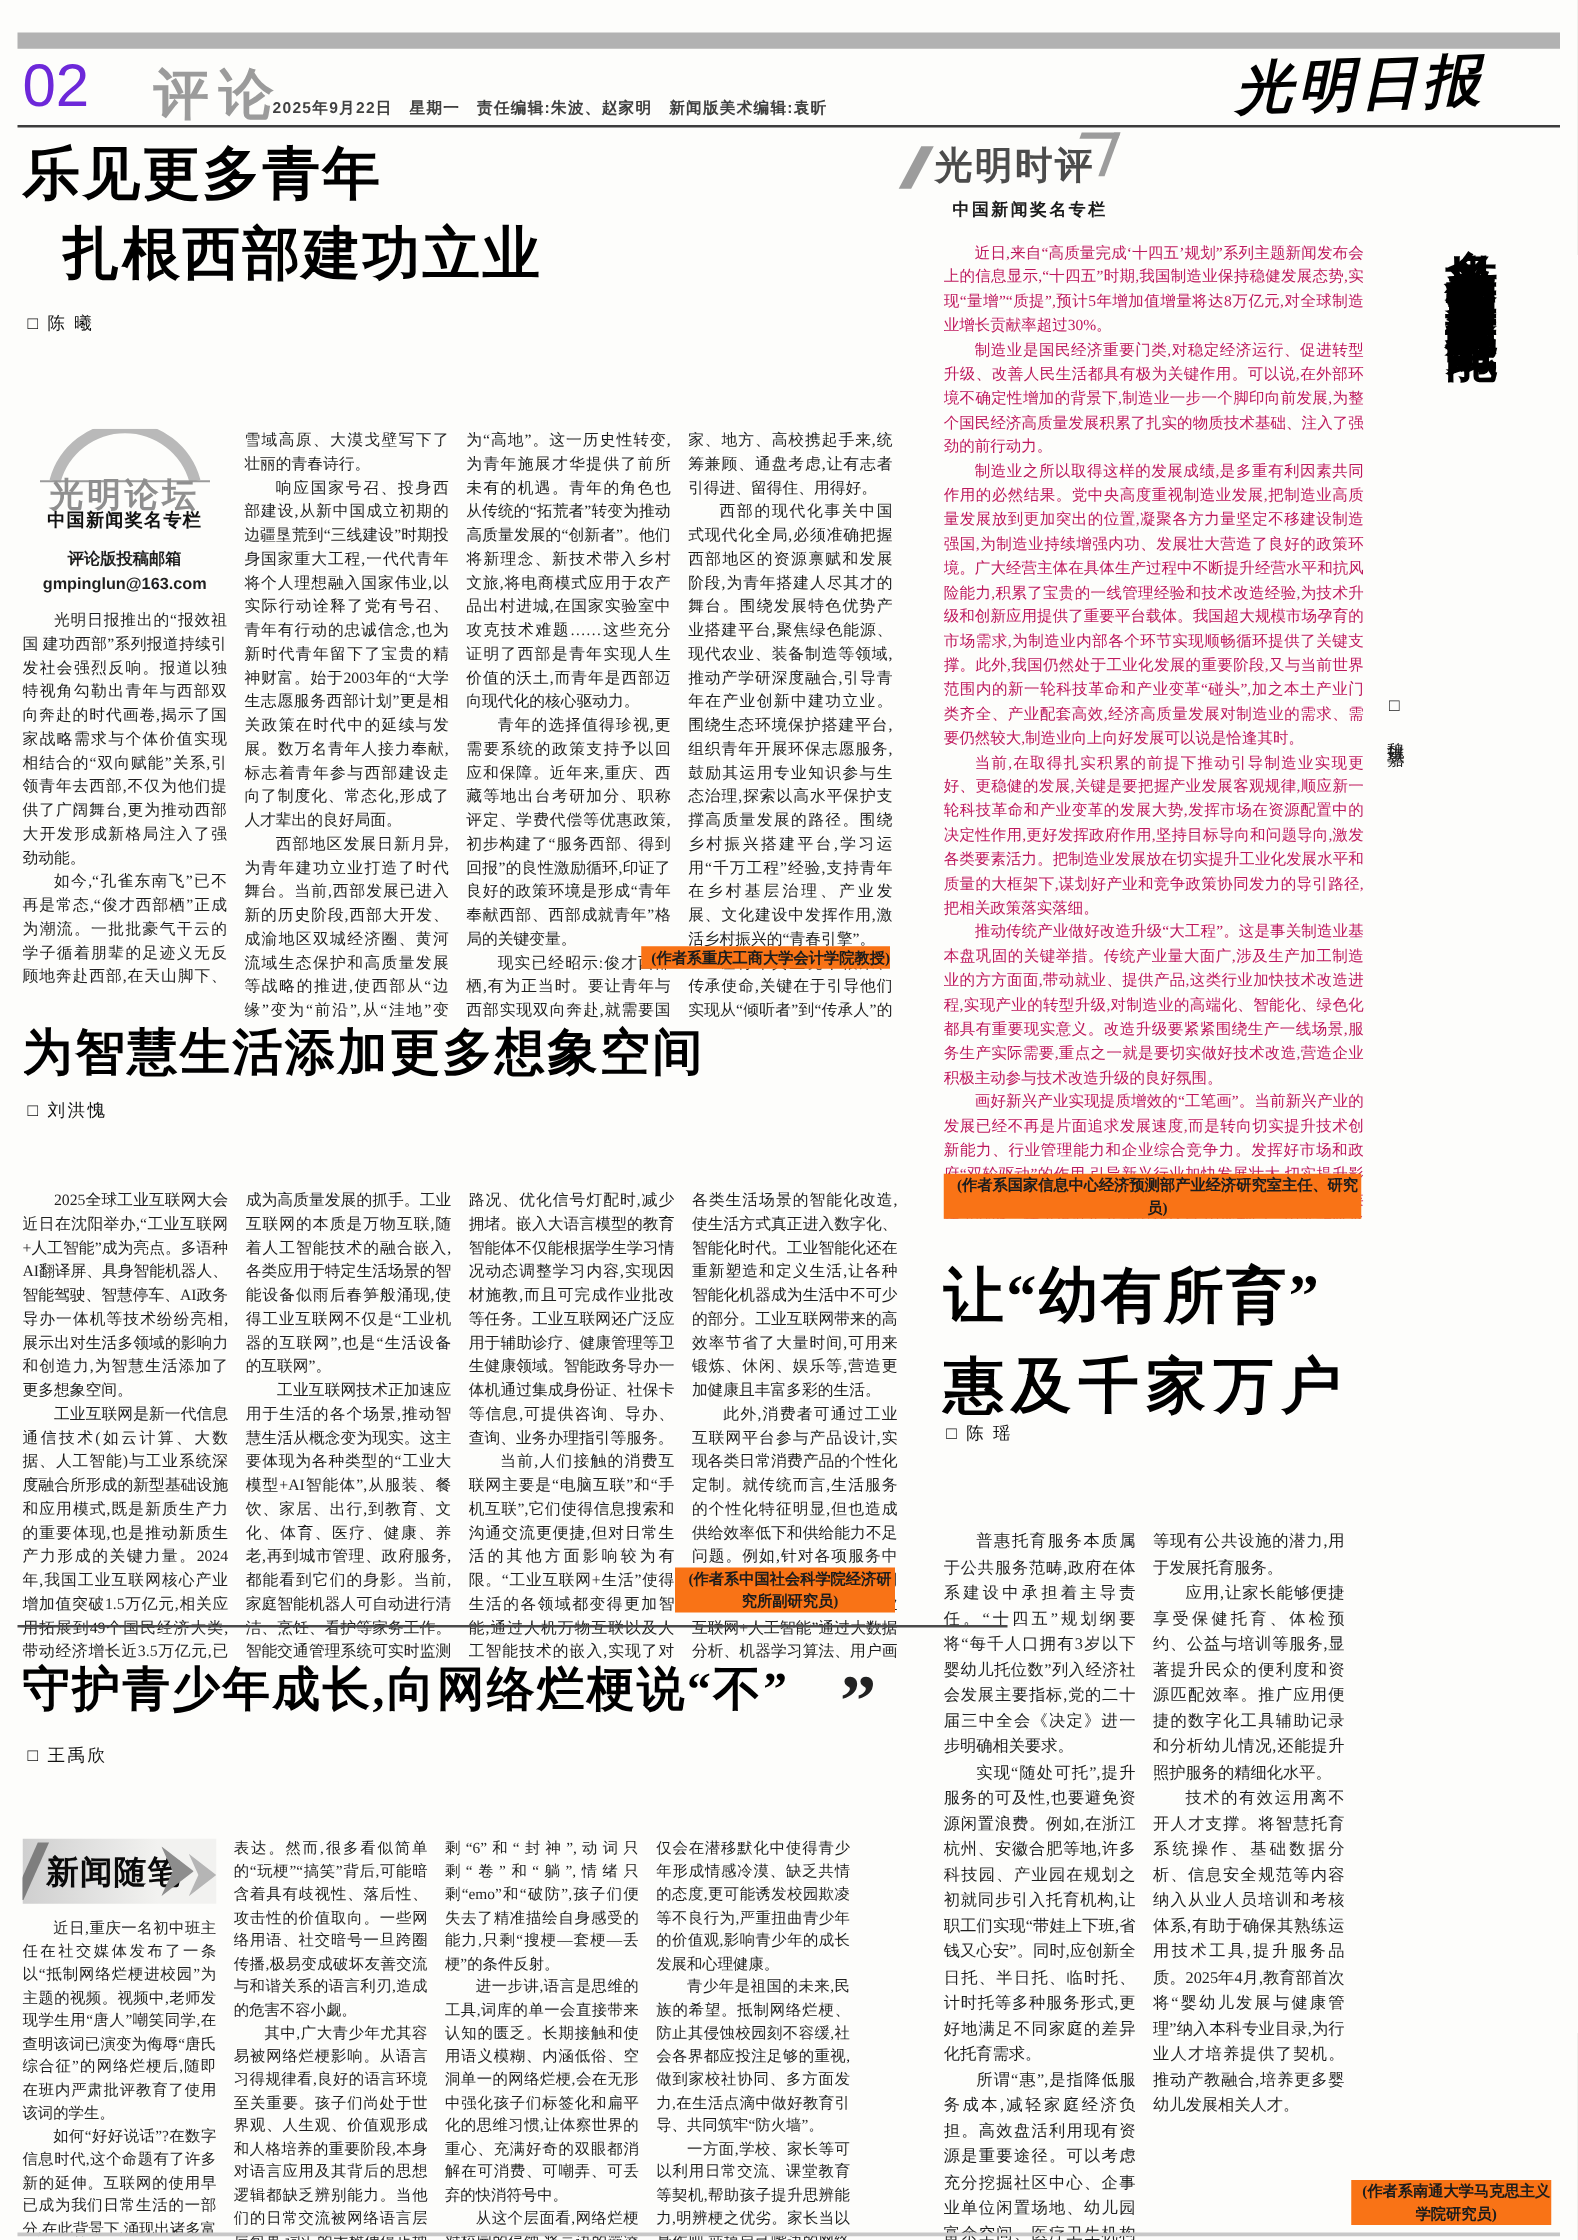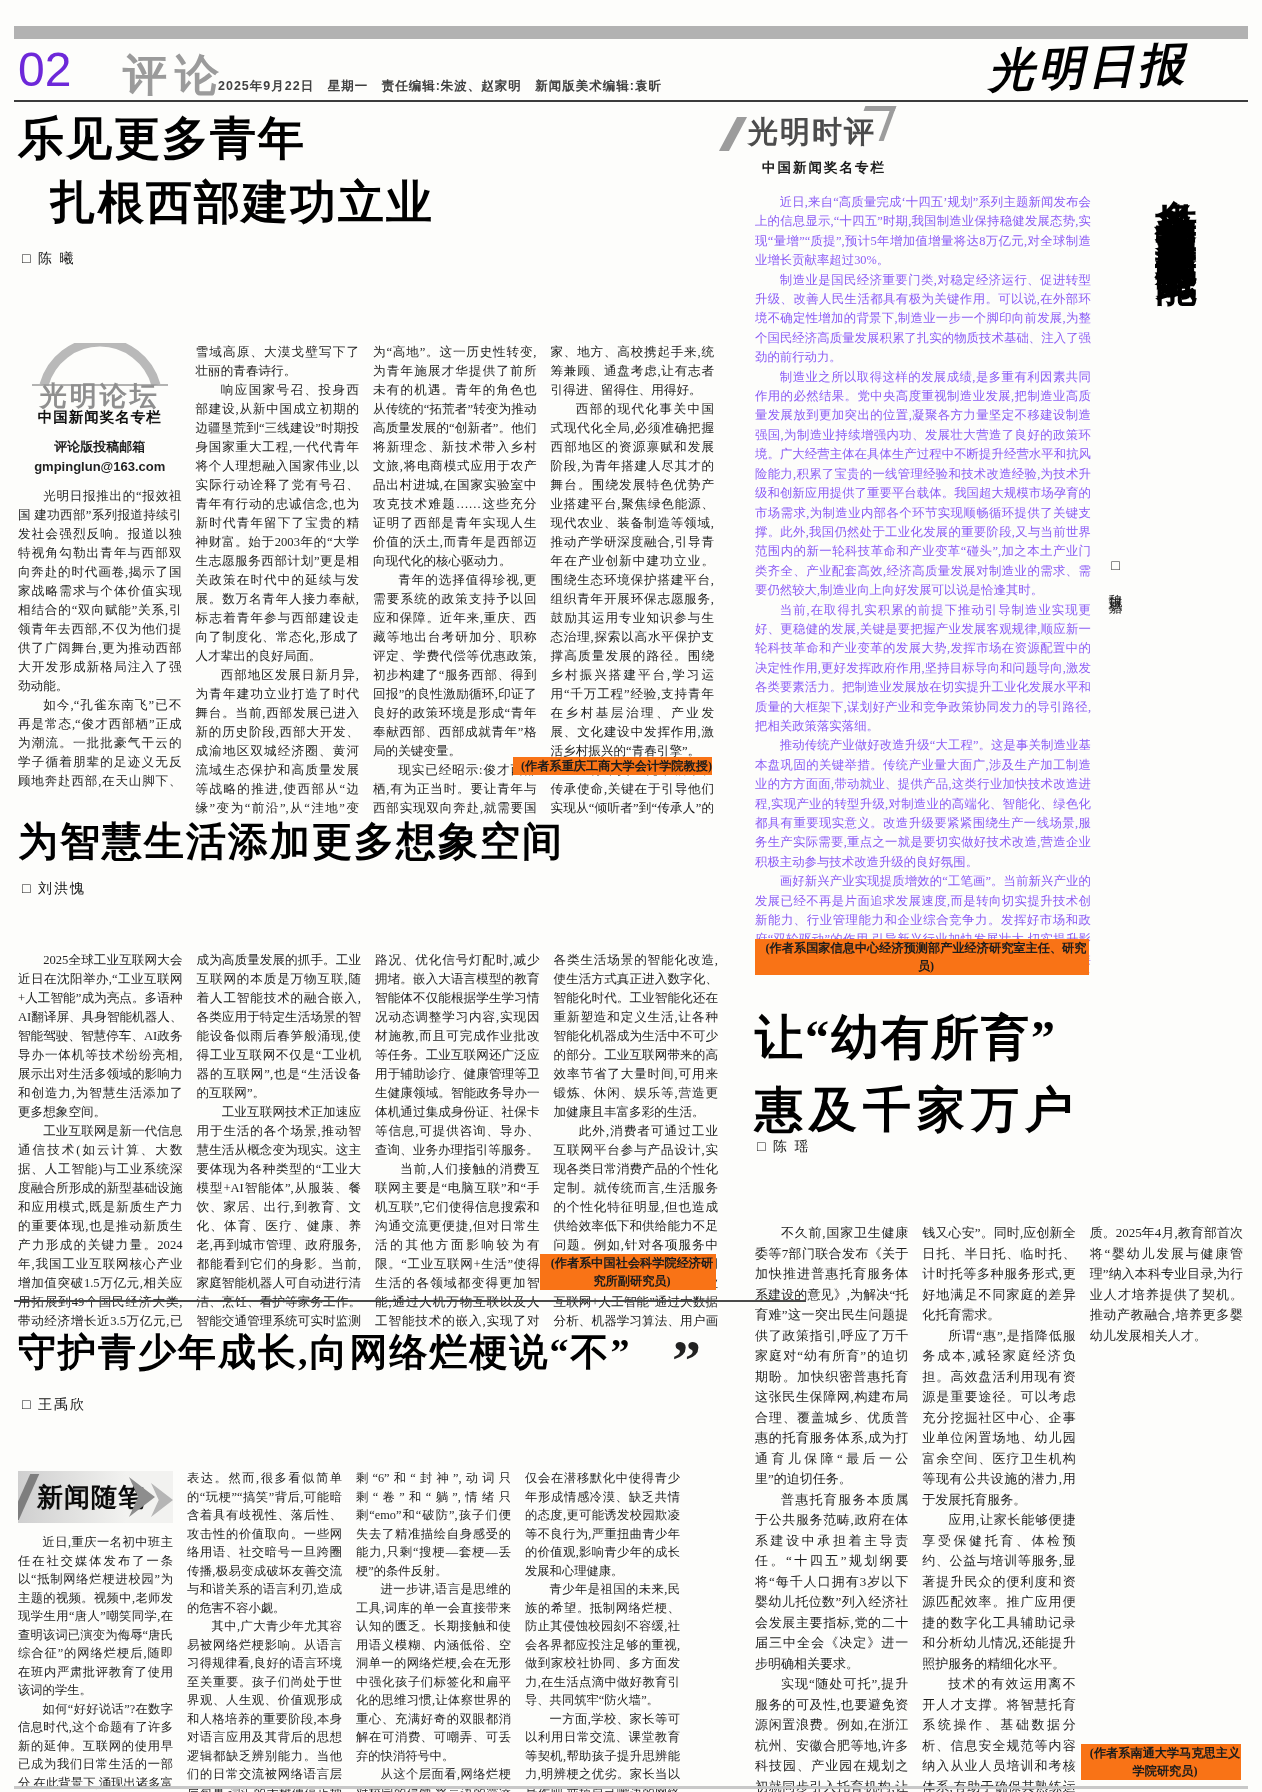--- a/index.html
+++ b/index.html
@@ -17,21 +17,21 @@
               font-style:italic; transform:rotate(-2deg); letter-spacing:4px; color:#000; }
   .headrule { position:absolute; left:14px; top:100px; width:1234px; height:2px; background:#3c3c3c; }
   .bottombar{ position:absolute; left:14px; top:1786px; width:1234px; height:3px; background:#c8c8c8; }
 
   
   .headline { font-weight:900; color:#000; line-height:1.18; letter-spacing:2px; }
   .byline   { font-size:14px; color:#111; letter-spacing:2px; }
   .bodycols { column-gap:14px; column-fill:auto; overflow:hidden; text-align:justify;
               font-size:12.6px; line-height:19px; color:#1f1f1f;margin-top:45px; }
   .bodycols p { text-indent:2em; }
-  .singlecol{ overflow:hidden; text-align:justify; font-size:12.6px; line-height:19.4px; color:#8b5cf6; }
+  .singlecol{ overflow:hidden; text-align:justify; font-size:12.6px; line-height:19.4px; color:#be185d; }
   .singlecol p { text-indent:2em; }
   .attribution { position:absolute; right:2px; bottom:0; font-weight:bold; background:#f97316;
                  padding-left:8px; font-size:12.2px; line-height:18px; text-align:center; }
   .relwrap { position:absolute; }
 
   
   .a1-h1 { position:absolute; left:18px; top:112px;  font-size:46px; }
   .a1-h2 { position:absolute; left:18px; top:176px;  font-size:46px;margin-left:32px; }
   .a1-by { position:absolute; left:22px; top:250px; }
   .a1-body-wrap { left:18px; top:298px; width:696px; height:477px; }
@@ -172,21 +172,20 @@
         <p>此外,消费者可通过工业互联网平台参与产品设计,实现各类日常消费产品的个性化定制。就传统而言,生活服务的个性化特征明显,但也造成供给效率低下和供给能力不足问题。例如,针对各项服务中的各种排队行为,工业互联网有助于缓解这一难题。“工业互联网+人工智能”通过大数据分析、机器学习算法、用户画像等方式,在标准化与个性化之间形成新的均衡,既能满足人的需求,也能提供个性化服务。此外,工业互联网还在持续创造新的生活场景,拓展服务覆盖范围和服务能力,并提供新的服务模式。</p>
       </div>
     <div class="attribution a2-attr">(作者系中国社会科学院经济研究所副研究员)</div>
   </div>
 
   <div class="headline cc-h1">让“幼有所育”</div>
   <div class="headline cc-h2">惠及千家万户</div>
   <div class="byline cc-by">□ 陈  瑶</div>
   <div class="relwrap cc-body-wrap">
     <div class="bodycols cc-body">
-        <p>不久前,国家卫生健康委等7部门联合发布《关于加快推进普惠托育服务体系建设的意见》,为解决“托育难”这一突出民生问题提供了政策指引,呼应了万千家庭对“幼有所育”的迫切期盼。加快织密普惠托育这张民生保障网,构建布局合理、覆盖城乡、优质普惠的托育服务体系,成为打通育儿保障“最后一公里”的迫切任务。</p>
         <p>普惠托育服务本质属于公共服务范畴,政府在体系建设中承担着主导责任。“十四五”规划纲要将“每千人口拥有3岁以下婴幼儿托位数”列入经济社会发展主要指标,党的二十届三中全会《决定》进一步明确相关要求。</p>
         <p>实现“随处可托”,提升服务的可及性,也要避免资源闲置浪费。例如,在浙江杭州、安徽合肥等地,许多科技园、产业园在规划之初就同步引入托育机构,让职工们实现“带娃上下班,省钱又心安”。同时,应创新全日托、半日托、临时托、计时托等多种服务形式,更好地满足不同家庭的差异化托育需求。</p>
         <p>所谓“惠”,是指降低服务成本,减轻家庭经济负担。高效盘活利用现有资源是重要途径。可以考虑充分挖掘社区中心、企事业单位闲置场地、幼儿园富余空间、医疗卫生机构等现有公共设施的潜力,用于发展托育服务。</p>
         <p>应用,让家长能够便捷享受保健托育、体检预约、公益与培训等服务,显著提升民众的便利度和资源匹配效率。推广应用便捷的数字化工具辅助记录和分析幼儿情况,还能提升照护服务的精细化水平。</p>
         <p>技术的有效运用离不开人才支撑。将智慧托育系统操作、基础数据分析、信息安全规范等内容纳入从业人员培训和考核体系,有助于确保其熟练运用技术工具,提升服务品质。2025年4月,教育部首次将“婴幼儿发展与健康管理”纳入本科专业目录,为行业人才培养提供了契机。推动产教融合,培养更多婴幼儿发展相关人才。</p>
       </div>
     <div class="attribution cc-attr">(作者系南通大学马克思主义学院研究员)</div>
   </div>
 
   <div class="midrule"></div>

